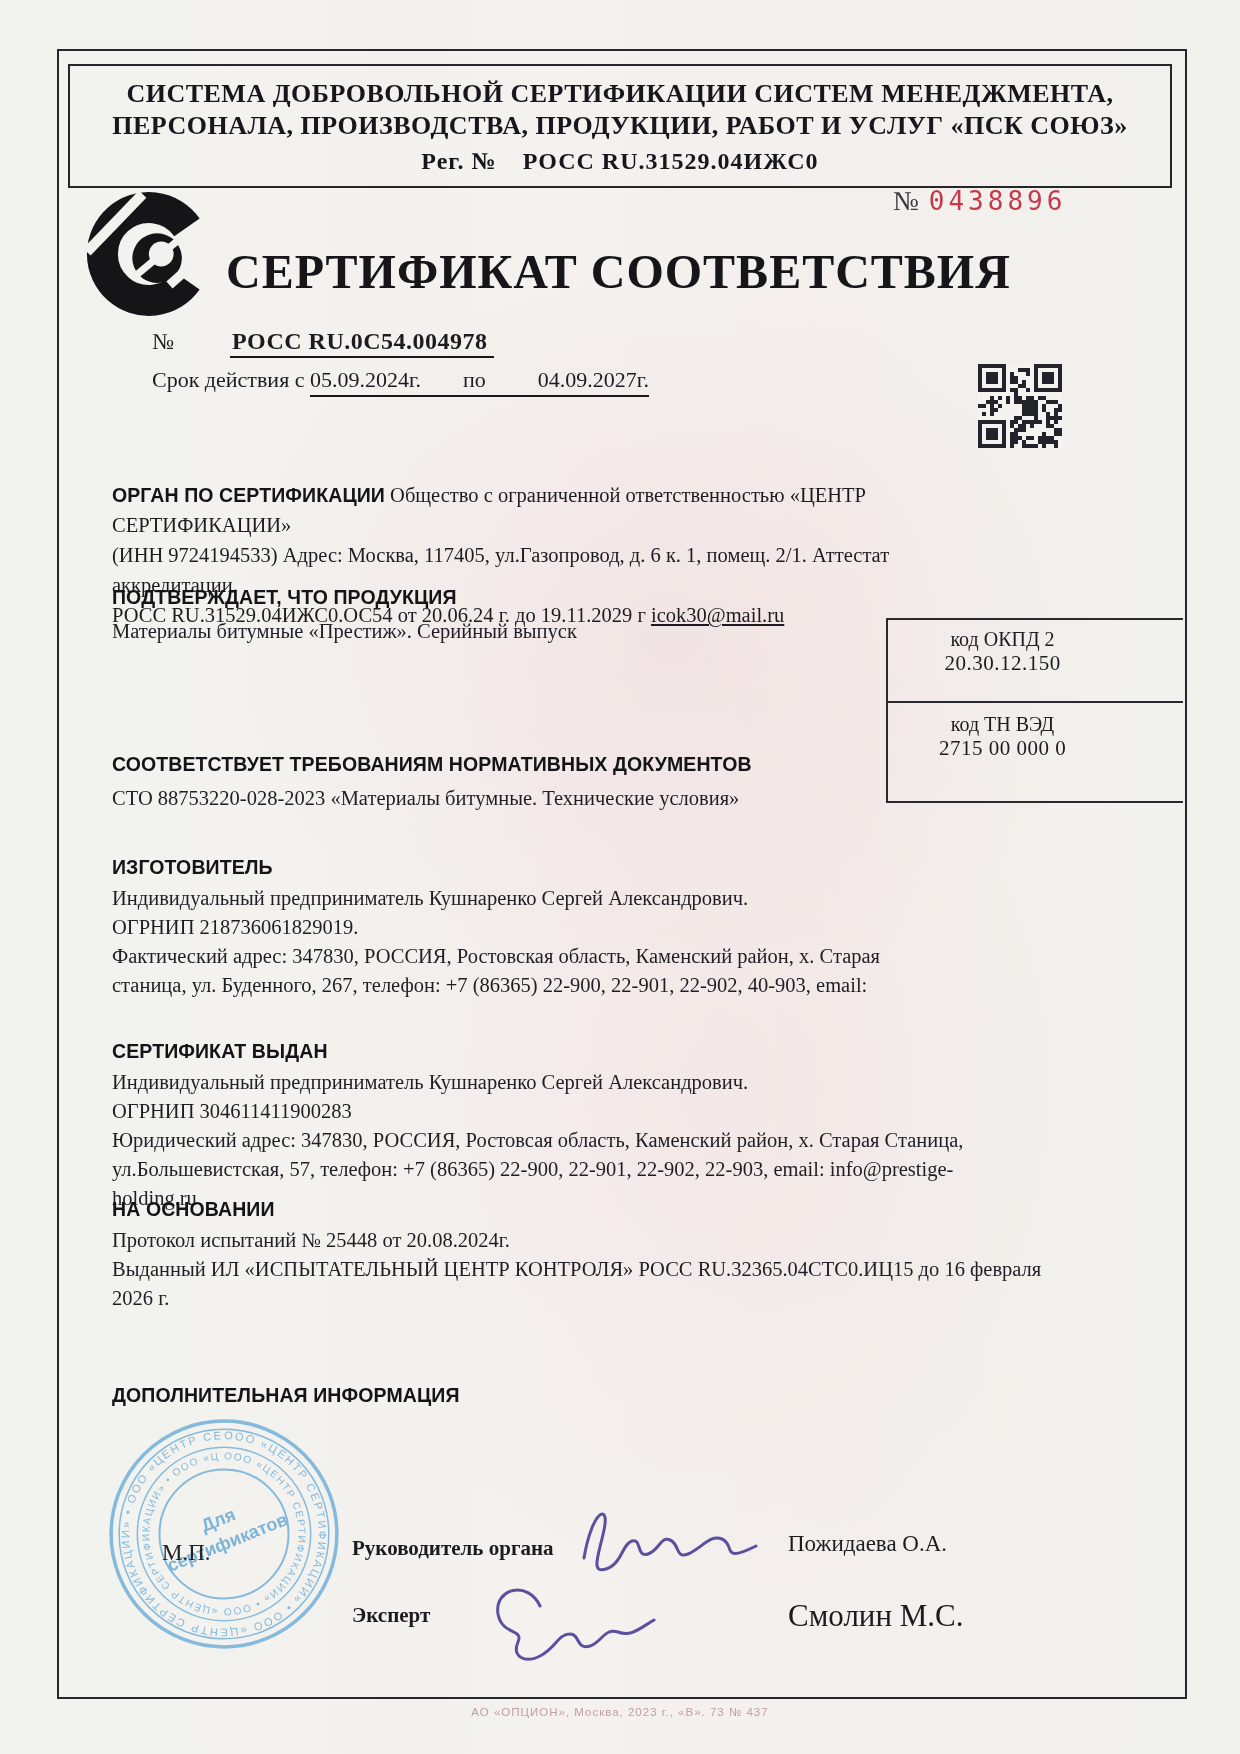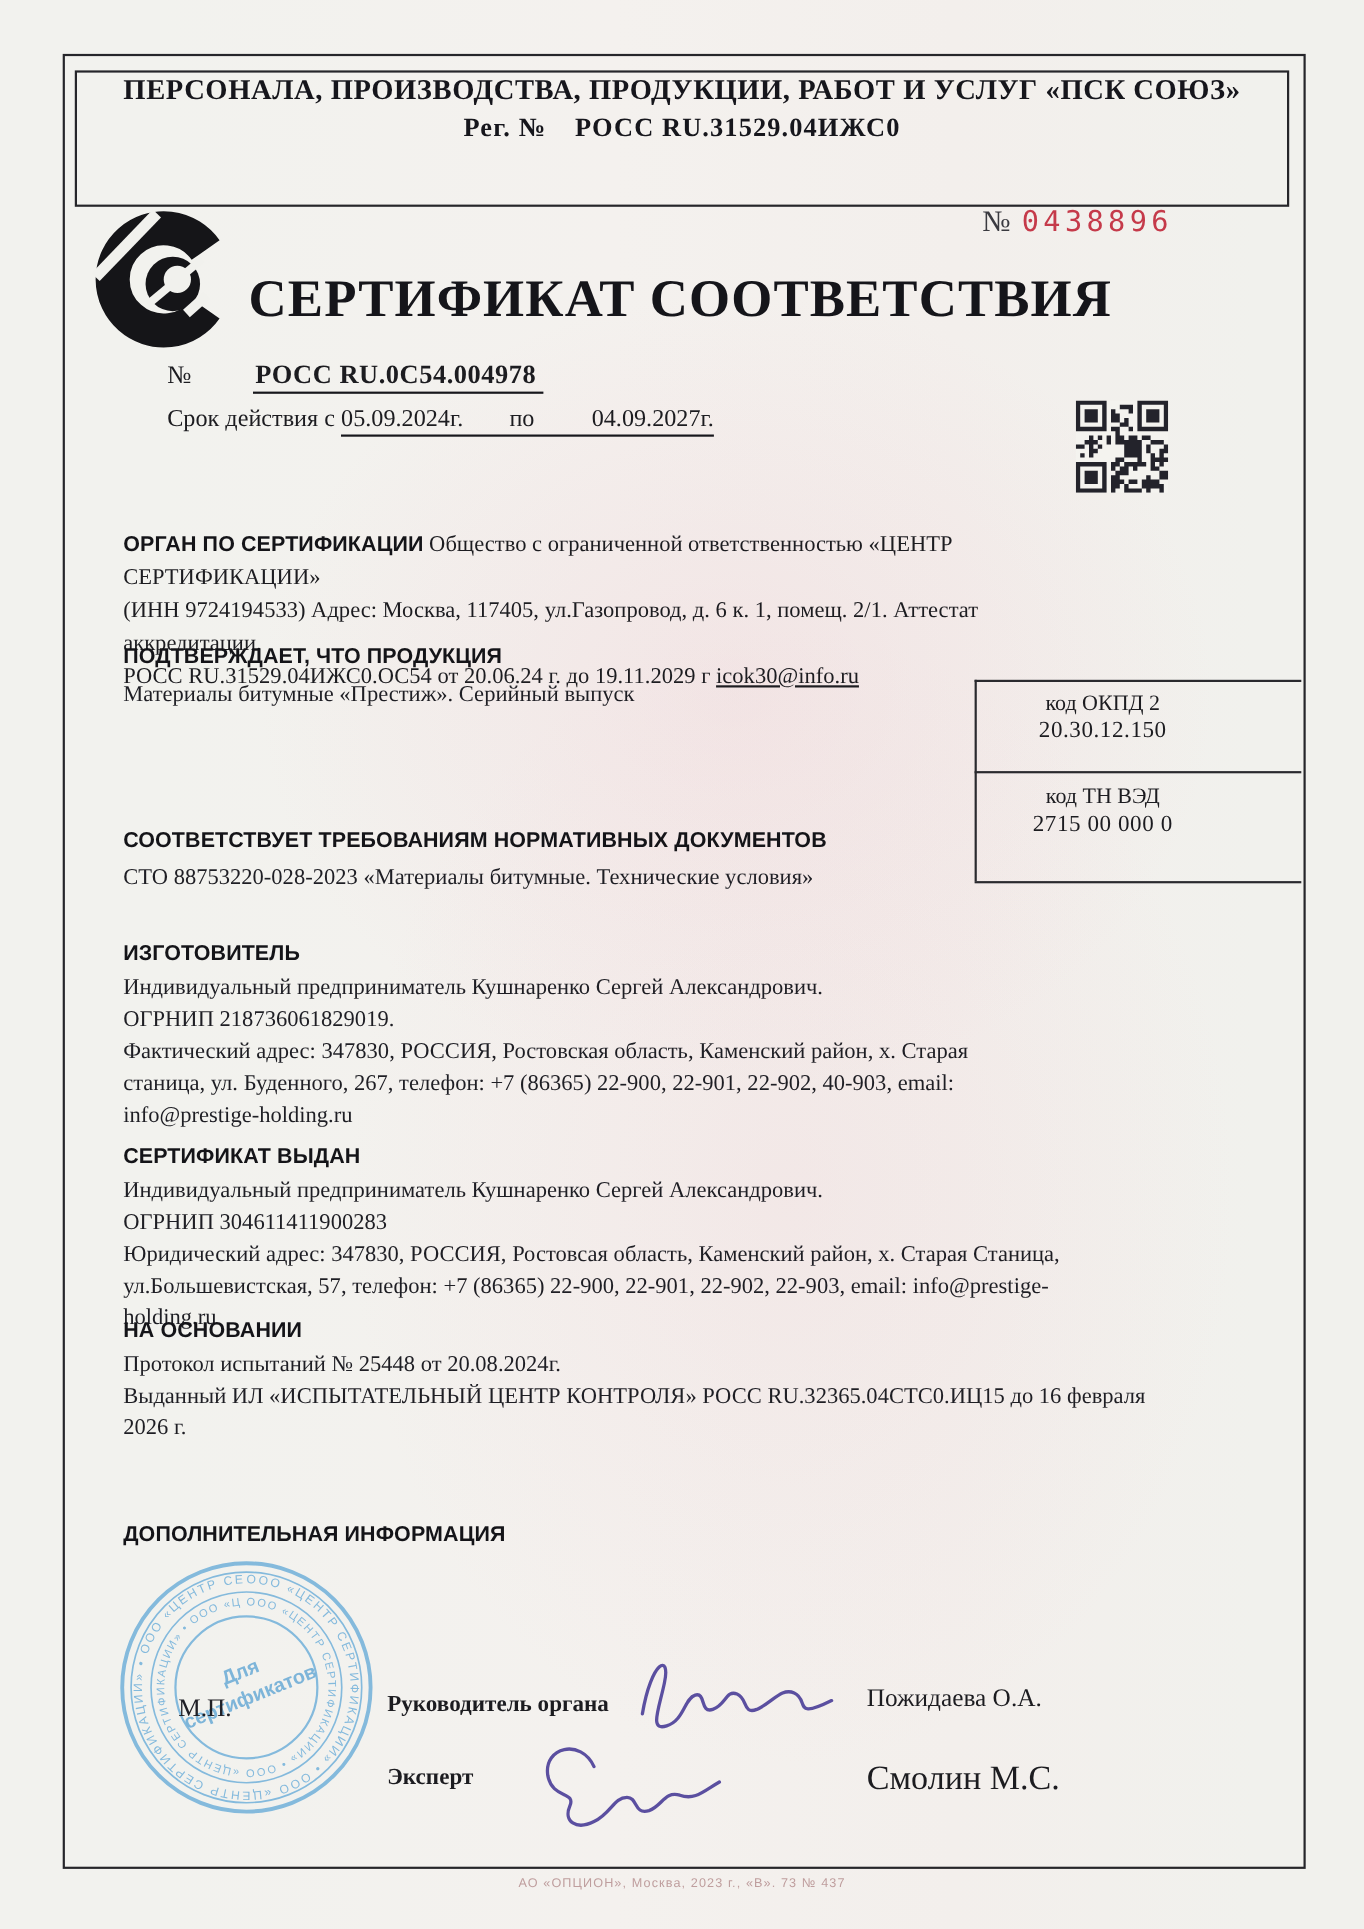--- a/index.html
+++ b/index.html
@@ -80,20 +80,21 @@
     font-family:"Liberation Sans", sans-serif;font-size:11.5px;letter-spacing:1px;color:#bf9e9e;}
 </style>
 </head>
 <body>
 
 <div class="sheet">
 
   <div class="b-outer"></div>
 
   <div class="header-box">
+    <div class="hb-line hb-line1">СИСТЕМА ДОБРОВОЛЬНОЙ СЕРТИФИКАЦИИ СИСТЕМ МЕНЕДЖМЕНТА,</div>
     <div class="hb-line">ПЕРСОНАЛА, ПРОИЗВОДСТВА, ПРОДУКЦИИ, РАБОТ И УСЛУГ «ПСК СОЮЗ»</div>
     <div class="hb-reg">
       <span>Рег. №</span><span class="sp"></span><span>РОСС  RU.31529.04ИЖС0</span>
     </div>
   </div>
 
   <svg class="logo" viewBox="0 0 130 124" aria-hidden="true">
     <path d="M 96.9 36.2 A 45 45 0 1 0 96.9 87.8" fill="none" stroke="#151518" stroke-width="30"></path>
     <line x1="0" y1="60" x2="54" y2="4" stroke="#f1f1ed" stroke-width="10"></line>
     <circle cx="68" cy="66" r="24" fill="#151518"></circle>
@@ -120,21 +121,21 @@
   </div>
 
   <svg class="qr" id="qr-svg" viewBox="0 0 84 84" aria-hidden="true">
     <rect x="0" y="0" width="84" height="84" fill="#f4f3ef"></rect>
     <path id="qr-path" fill="#23232b" d="M0 0h4v4h-4zM4 0h4v4h-4zM8 0h4v4h-4zM12 0h4v4h-4zM16 0h4v4h-4zM20 0h4v4h-4zM24 0h4v4h-4zM56 0h4v4h-4zM60 0h4v4h-4zM64 0h4v4h-4zM68 0h4v4h-4zM72 0h4v4h-4zM76 0h4v4h-4zM80 0h4v4h-4zM0 4h4v4h-4zM24 4h4v4h-4zM40 4h4v4h-4zM44 4h4v4h-4zM48 4h4v4h-4zM56 4h4v4h-4zM80 4h4v4h-4zM0 8h4v4h-4zM8 8h4v4h-4zM12 8h4v4h-4zM16 8h4v4h-4zM24 8h4v4h-4zM32 8h4v4h-4zM48 8h4v4h-4zM56 8h4v4h-4zM64 8h4v4h-4zM68 8h4v4h-4zM72 8h4v4h-4zM80 8h4v4h-4zM0 12h4v4h-4zM8 12h4v4h-4zM12 12h4v4h-4zM16 12h4v4h-4zM24 12h4v4h-4zM32 12h4v4h-4zM36 12h4v4h-4zM56 12h4v4h-4zM64 12h4v4h-4zM68 12h4v4h-4zM72 12h4v4h-4zM80 12h4v4h-4zM0 16h4v4h-4zM8 16h4v4h-4zM12 16h4v4h-4zM16 16h4v4h-4zM24 16h4v4h-4zM32 16h4v4h-4zM36 16h4v4h-4zM44 16h4v4h-4zM56 16h4v4h-4zM64 16h4v4h-4zM68 16h4v4h-4zM72 16h4v4h-4zM80 16h4v4h-4zM0 20h4v4h-4zM24 20h4v4h-4zM40 20h4v4h-4zM44 20h4v4h-4zM56 20h4v4h-4zM80 20h4v4h-4zM0 24h4v4h-4zM4 24h4v4h-4zM8 24h4v4h-4zM12 24h4v4h-4zM16 24h4v4h-4zM20 24h4v4h-4zM24 24h4v4h-4zM32 24h4v4h-4zM36 24h4v4h-4zM48 24h4v4h-4zM56 24h4v4h-4zM60 24h4v4h-4zM64 24h4v4h-4zM68 24h4v4h-4zM72 24h4v4h-4zM76 24h4v4h-4zM80 24h4v4h-4zM36 28h4v4h-4zM12 32h4v4h-4zM20 32h4v4h-4zM28 32h4v4h-4zM36 32h4v4h-4zM40 32h4v4h-4zM48 32h4v4h-4zM52 32h4v4h-4zM60 32h4v4h-4zM64 32h4v4h-4zM8 36h4v4h-4zM12 36h4v4h-4zM16 36h4v4h-4zM28 36h4v4h-4zM36 36h4v4h-4zM40 36h4v4h-4zM44 36h4v4h-4zM48 36h4v4h-4zM52 36h4v4h-4zM56 36h4v4h-4zM68 36h4v4h-4zM72 36h4v4h-4zM76 36h4v4h-4zM0 40h4v4h-4zM4 40h4v4h-4zM12 40h4v4h-4zM20 40h4v4h-4zM44 40h4v4h-4zM48 40h4v4h-4zM52 40h4v4h-4zM56 40h4v4h-4zM64 40h4v4h-4zM80 40h4v4h-4zM12 44h4v4h-4zM16 44h4v4h-4zM44 44h4v4h-4zM48 44h4v4h-4zM52 44h4v4h-4zM56 44h4v4h-4zM64 44h4v4h-4zM76 44h4v4h-4zM80 44h4v4h-4zM4 48h4v4h-4zM12 48h4v4h-4zM44 48h4v4h-4zM48 48h4v4h-4zM52 48h4v4h-4zM56 48h4v4h-4zM68 48h4v4h-4zM76 48h4v4h-4zM36 52h4v4h-4zM40 52h4v4h-4zM56 52h4v4h-4zM68 52h4v4h-4zM72 52h4v4h-4zM76 52h4v4h-4zM80 52h4v4h-4zM0 56h4v4h-4zM4 56h4v4h-4zM8 56h4v4h-4zM12 56h4v4h-4zM16 56h4v4h-4zM20 56h4v4h-4zM24 56h4v4h-4zM32 56h4v4h-4zM36 56h4v4h-4zM44 56h4v4h-4zM48 56h4v4h-4zM52 56h4v4h-4zM56 56h4v4h-4zM60 56h4v4h-4zM68 56h4v4h-4zM76 56h4v4h-4zM0 60h4v4h-4zM24 60h4v4h-4zM32 60h4v4h-4zM40 60h4v4h-4zM44 60h4v4h-4zM52 60h4v4h-4zM68 60h4v4h-4zM72 60h4v4h-4zM0 64h4v4h-4zM8 64h4v4h-4zM12 64h4v4h-4zM16 64h4v4h-4zM24 64h4v4h-4zM36 64h4v4h-4zM40 64h4v4h-4zM44 64h4v4h-4zM76 64h4v4h-4zM80 64h4v4h-4zM0 68h4v4h-4zM8 68h4v4h-4zM12 68h4v4h-4zM16 68h4v4h-4zM24 68h4v4h-4zM32 68h4v4h-4zM36 68h4v4h-4zM64 68h4v4h-4zM76 68h4v4h-4zM80 68h4v4h-4zM0 72h4v4h-4zM8 72h4v4h-4zM12 72h4v4h-4zM16 72h4v4h-4zM24 72h4v4h-4zM32 72h4v4h-4zM36 72h4v4h-4zM40 72h4v4h-4zM48 72h4v4h-4zM52 72h4v4h-4zM60 72h4v4h-4zM64 72h4v4h-4zM68 72h4v4h-4zM72 72h4v4h-4zM0 76h4v4h-4zM24 76h4v4h-4zM32 76h4v4h-4zM36 76h4v4h-4zM44 76h4v4h-4zM60 76h4v4h-4zM64 76h4v4h-4zM68 76h4v4h-4zM72 76h4v4h-4zM76 76h4v4h-4zM0 80h4v4h-4zM4 80h4v4h-4zM8 80h4v4h-4zM12 80h4v4h-4zM16 80h4v4h-4zM20 80h4v4h-4zM24 80h4v4h-4zM32 80h4v4h-4zM44 80h4v4h-4zM48 80h4v4h-4zM52 80h4v4h-4zM56 80h4v4h-4zM64 80h4v4h-4zM76 80h4v4h-4z"></path>
   </svg>
 
   <div class="org">
     <div class="line"><span class="h">ОРГАН ПО СЕРТИФИКАЦИИ</span><span> Общество с ограниченной ответственностью «ЦЕНТР СЕРТИФИКАЦИИ»</span></div>
     <div class="line">(ИНН 9724194533) Адрес: Москва, 117405, ул.Газопровод, д. 6 к. 1, помещ. 2/1. Аттестат аккредитации.</div>
-    <div class="line"><span>РОСС RU.31529.04ИЖС0.ОС54 от 20.06.24 г. до 19.11.2029 г </span><span class="email">icok30@info.ru</span></div>
+    <div class="line"><span>РОСС RU.31529.04ИЖС0.ОС54 от 20.06.24 г. до 19.11.2029 г </span><span class="email">icok30@mail.ru</span></div>
   </div>
 
   <div class="product-label h">ПОДТВЕРЖДАЕТ, ЧТО ПРОДУКЦИЯ</div>
   <div class="product-text body-text">Материалы битумные «Престиж». Серийный выпуск</div>
 
   <div class="codes">
     <div class="code-box code-box1">
       <div class="cb-label">код ОКПД 2</div>
       <div class="cb-value">20.30.12.150</div>
     </div>
@@ -146,21 +147,20 @@
 
   <div class="compliance-label h">СООТВЕТСТВУЕТ ТРЕБОВАНИЯМ НОРМАТИВНЫХ ДОКУМЕНТОВ</div>
   <div class="compliance-text body-text">СТО 88753220-028-2023 «Материалы битумные. Технические условия»</div>
 
   <div class="sec-label-man h">ИЗГОТОВИТЕЛЬ</div>
   <div class="sec-lines-man body-text">
     <div>Индивидуальный предприниматель Кушнаренко Сергей Александрович.</div>
     <div>ОГРНИП 218736061829019.</div>
     <div>Фактический адрес: 347830, РОССИЯ, Ростовская область, Каменский район, х. Старая</div>
     <div>станица, ул. Буденного, 267, телефон: +7 (86365) 22-900, 22-901, 22-902, 40-903, email:</div>
-    <div>info@prestige-holding.ru</div>
   </div>
 
   <div class="sec-label-iss h">СЕРТИФИКАТ ВЫДАН</div>
   <div class="sec-lines-iss body-text">
     <div>Индивидуальный предприниматель Кушнаренко Сергей Александрович.</div>
     <div>ОГРНИП 304611411900283</div>
     <div>Юридический адрес: 347830, РОССИЯ, Ростовсая область, Каменский район, х. Старая Станица,</div>
     <div>ул.Большевистская, 57, телефон: +7 (86365) 22-900, 22-901, 22-902, 22-903, email: info@prestige-</div>
     <div>holding.ru</div>
   </div>

